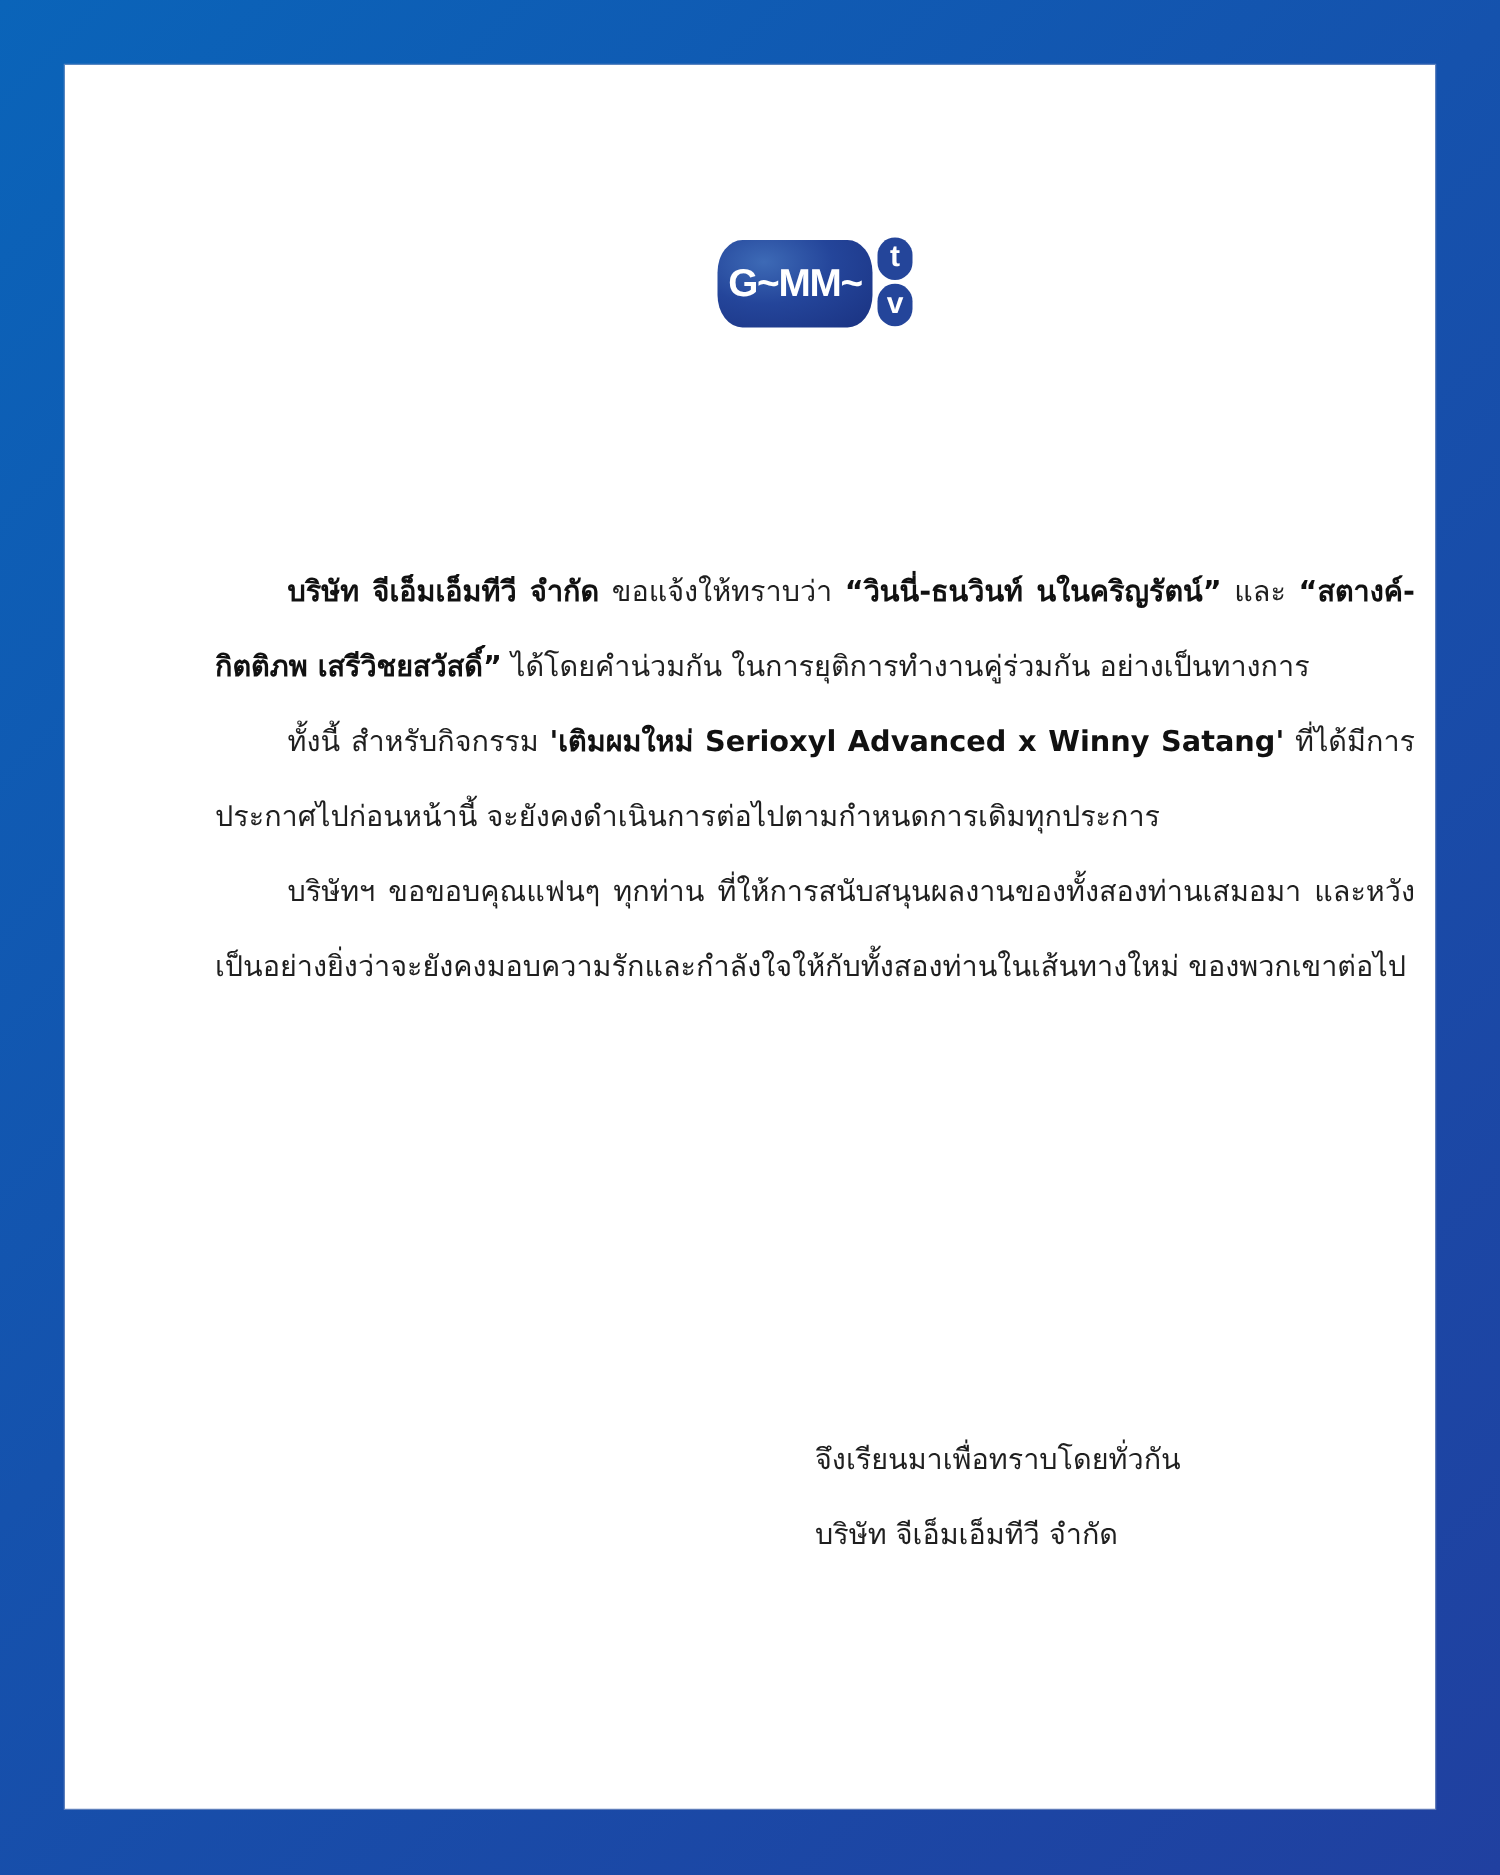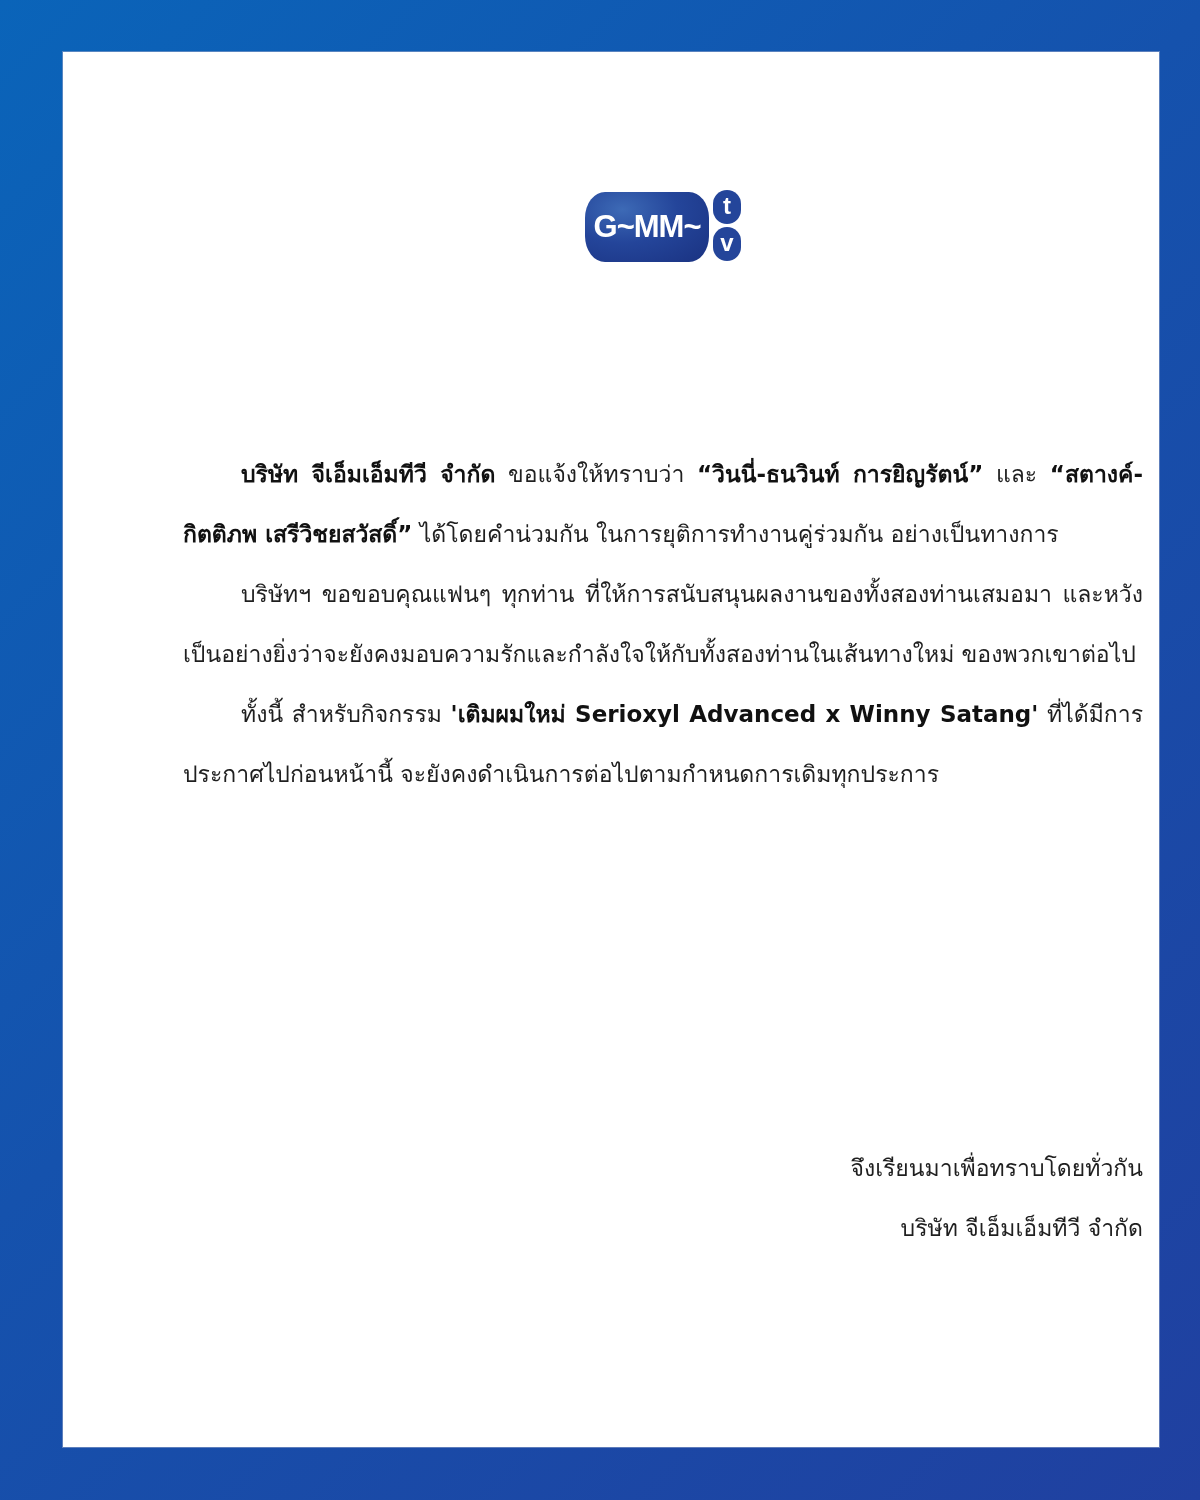--- a/index.html
+++ b/index.html
@@ -7,21 +7,20 @@
     width: 1200px; height: 1500px;
     background: linear-gradient(135deg, #0a64b9 0%, #1552ad 45%, #2040a0 100%);
     position: relative; overflow: hidden;
     font-family: "DejaVu Sans", "Liberation Sans", sans-serif;
   }
   .card {
     position: absolute; left: 52px; top: 52px;
     width: 1096px; height: 1395px;
     background: #ffffff;
     box-shadow: 0 0 0 1px rgba(140,160,200,0.6);
-    margin-left: 11px;
   }
   .logo {
     position: absolute; left: 522px; top: 136px;
     width: 170px; height: 78px;
   }
   .logo-screen {
     position: absolute; left: 0; top: 4px;
     width: 124px; height: 70px;
     border-radius: 20px / 26px;
     background: radial-gradient(ellipse at 30% 25%, #3d6ab6 0%, #24459a 45%, #1a3281 100%);
@@ -49,44 +48,44 @@
   }
   .body {
     position: absolute; left: 120px; width: 960px; top: 392px;
     font-size: 23px; line-height: 60px; color: #1f1f1f;
     text-align: justify;
   }
   .body p { margin: 0; text-indent: 58px; }
   .body b { color: #111111; }
   .closing {
     position: absolute; left: 600px; width: 480px; top: 1086px;
-    text-align: right; font-size: 23px; line-height: 60px; color: #1f1f1f;
+    text-align: left; font-size: 23px; line-height: 60px; color: #1f1f1f;
   }
   .closing div { margin: 0; }
 </style>
 </head>
 <body>
 
 <div class="card">
 
   <div class="logo">
     <div class="logo-screen">
       <span class="logo-text">G~MM~</span>
     </div>
     <div class="logo-tv">
       <span>t</span>
       <span>v</span>
     </div>
   </div>
 
 
   <div class="body">
-    <p><b>บริษัท จีเอ็มเอ็มทีวี จำกัด</b><span> ขอแจ้งให้ทราบว่า </span><b>“วินนี่-ธนวินท์ การยิญรัตน์”</b><span> และ </span><b>“สตางค์-กิตติภพ เสรีวิชยสวัสดิ์”</b><span> ได้โดยคำน่วมกัน ในการยุติการทำงานคู่ร่วมกัน อย่างเป็นทางการ</span></p>
+    <p><b>บริษัท จีเอ็มเอ็มทีวี จำกัด</b><span> ขอแจ้งให้ทราบว่า </span><b>“วินนี่-ธนวินท์ นในคริญรัตน์”</b><span> และ </span><b>“สตางค์-กิตติภพ เสรีวิชยสวัสดิ์”</b><span> ได้โดยคำน่วมกัน ในการยุติการทำงานคู่ร่วมกัน อย่างเป็นทางการ</span></p>
+    <p><span>ทั้งนี้ สำหรับกิจกรรม </span><b>'เติมผมใหม่ Serioxyl Advanced x Winny Satang'</b><span> ที่ได้มีการประกาศไปก่อนหน้านี้ จะยังคงดำเนินการต่อไปตามกำหนดการเดิมทุกประการ</span></p>
     <p>บริษัทฯ ขอขอบคุณแฟนๆ ทุกท่าน ที่ให้การสนับสนุนผลงานของทั้งสองท่านเสมอมา และหวังเป็นอย่างยิ่งว่าจะยังคงมอบความรักและกำลังใจให้กับทั้งสองท่านในเส้นทางใหม่ ของพวกเขาต่อไป</p>
-    <p><span>ทั้งนี้ สำหรับกิจกรรม </span><b>'เติมผมใหม่ Serioxyl Advanced x Winny Satang'</b><span> ที่ได้มีการประกาศไปก่อนหน้านี้ จะยังคงดำเนินการต่อไปตามกำหนดการเดิมทุกประการ</span></p>
   </div>
 
   <div class="closing">
     <div>จึงเรียนมาเพื่อทราบโดยทั่วกัน</div>
     <div>บริษัท จีเอ็มเอ็มทีวี จำกัด</div>
   </div>
 
 </div>
 
 </body></html>

